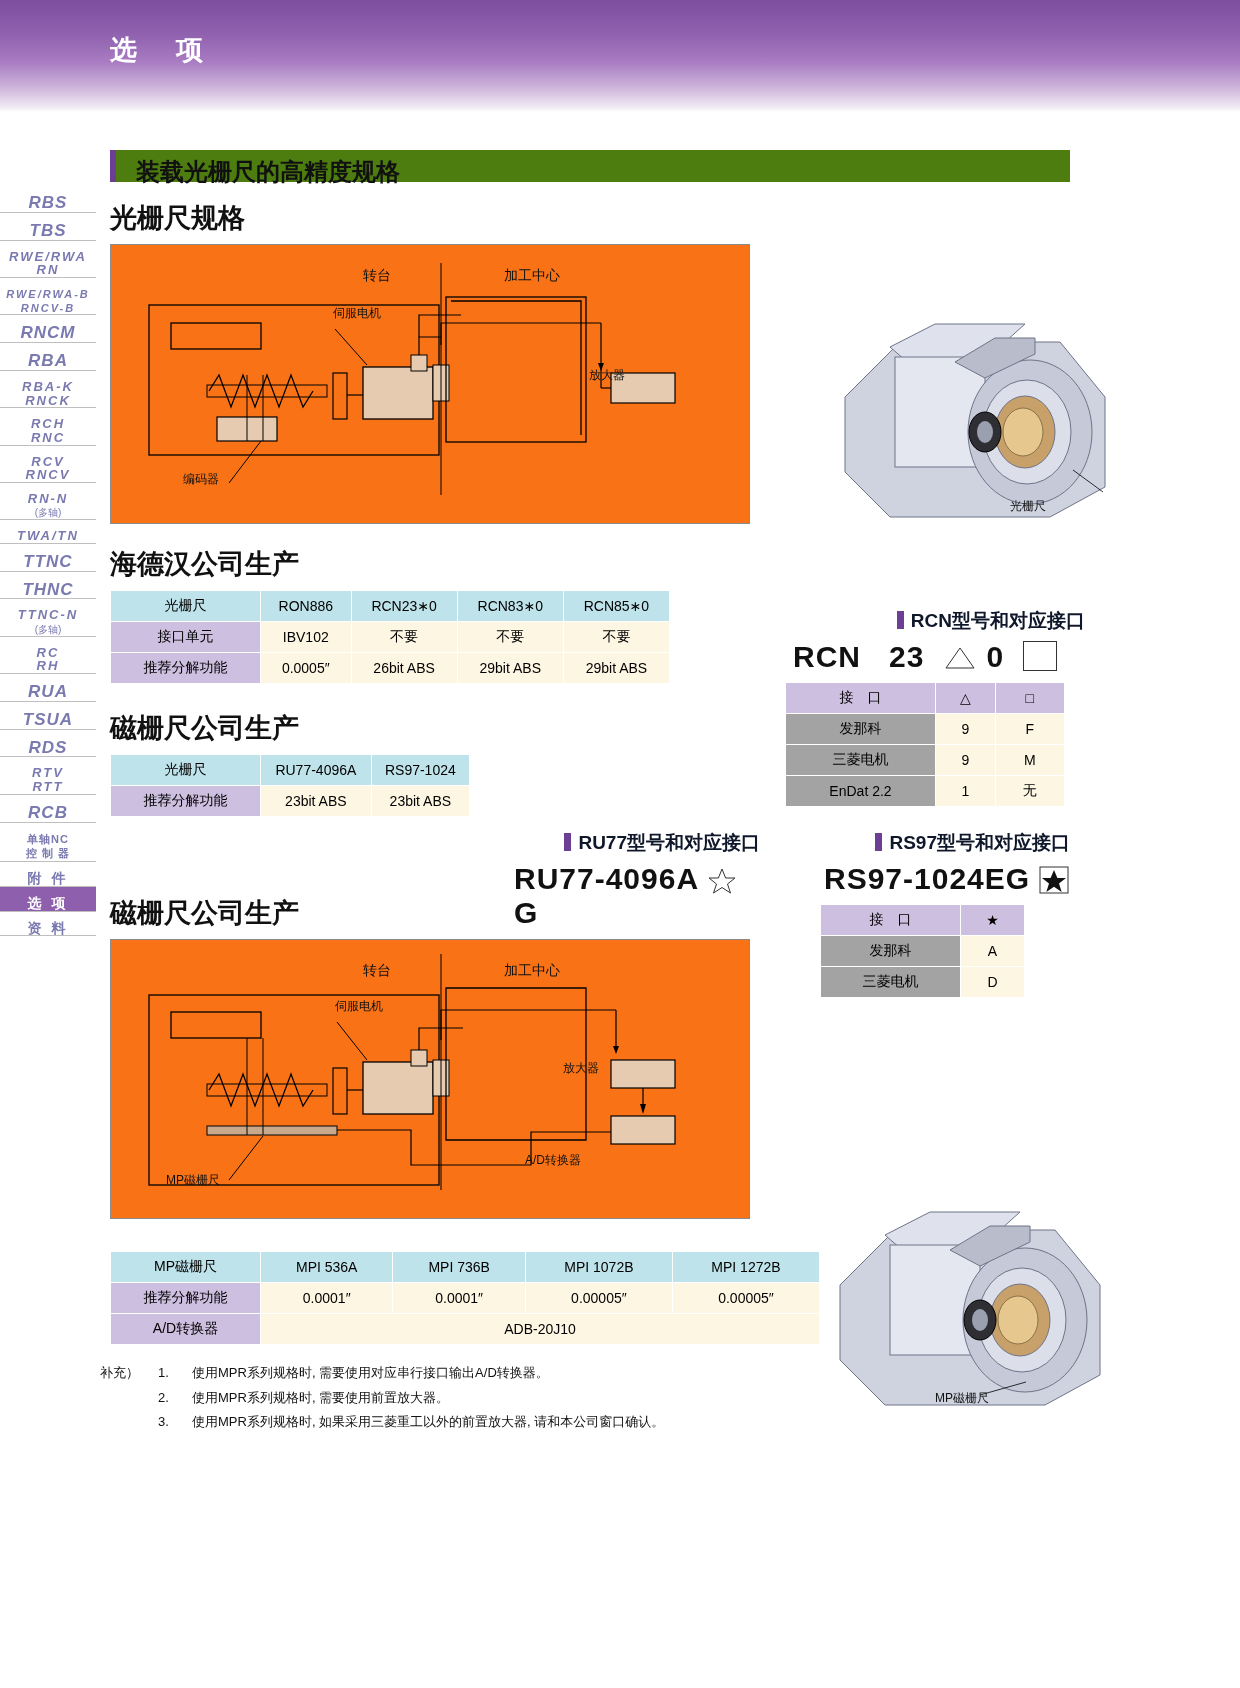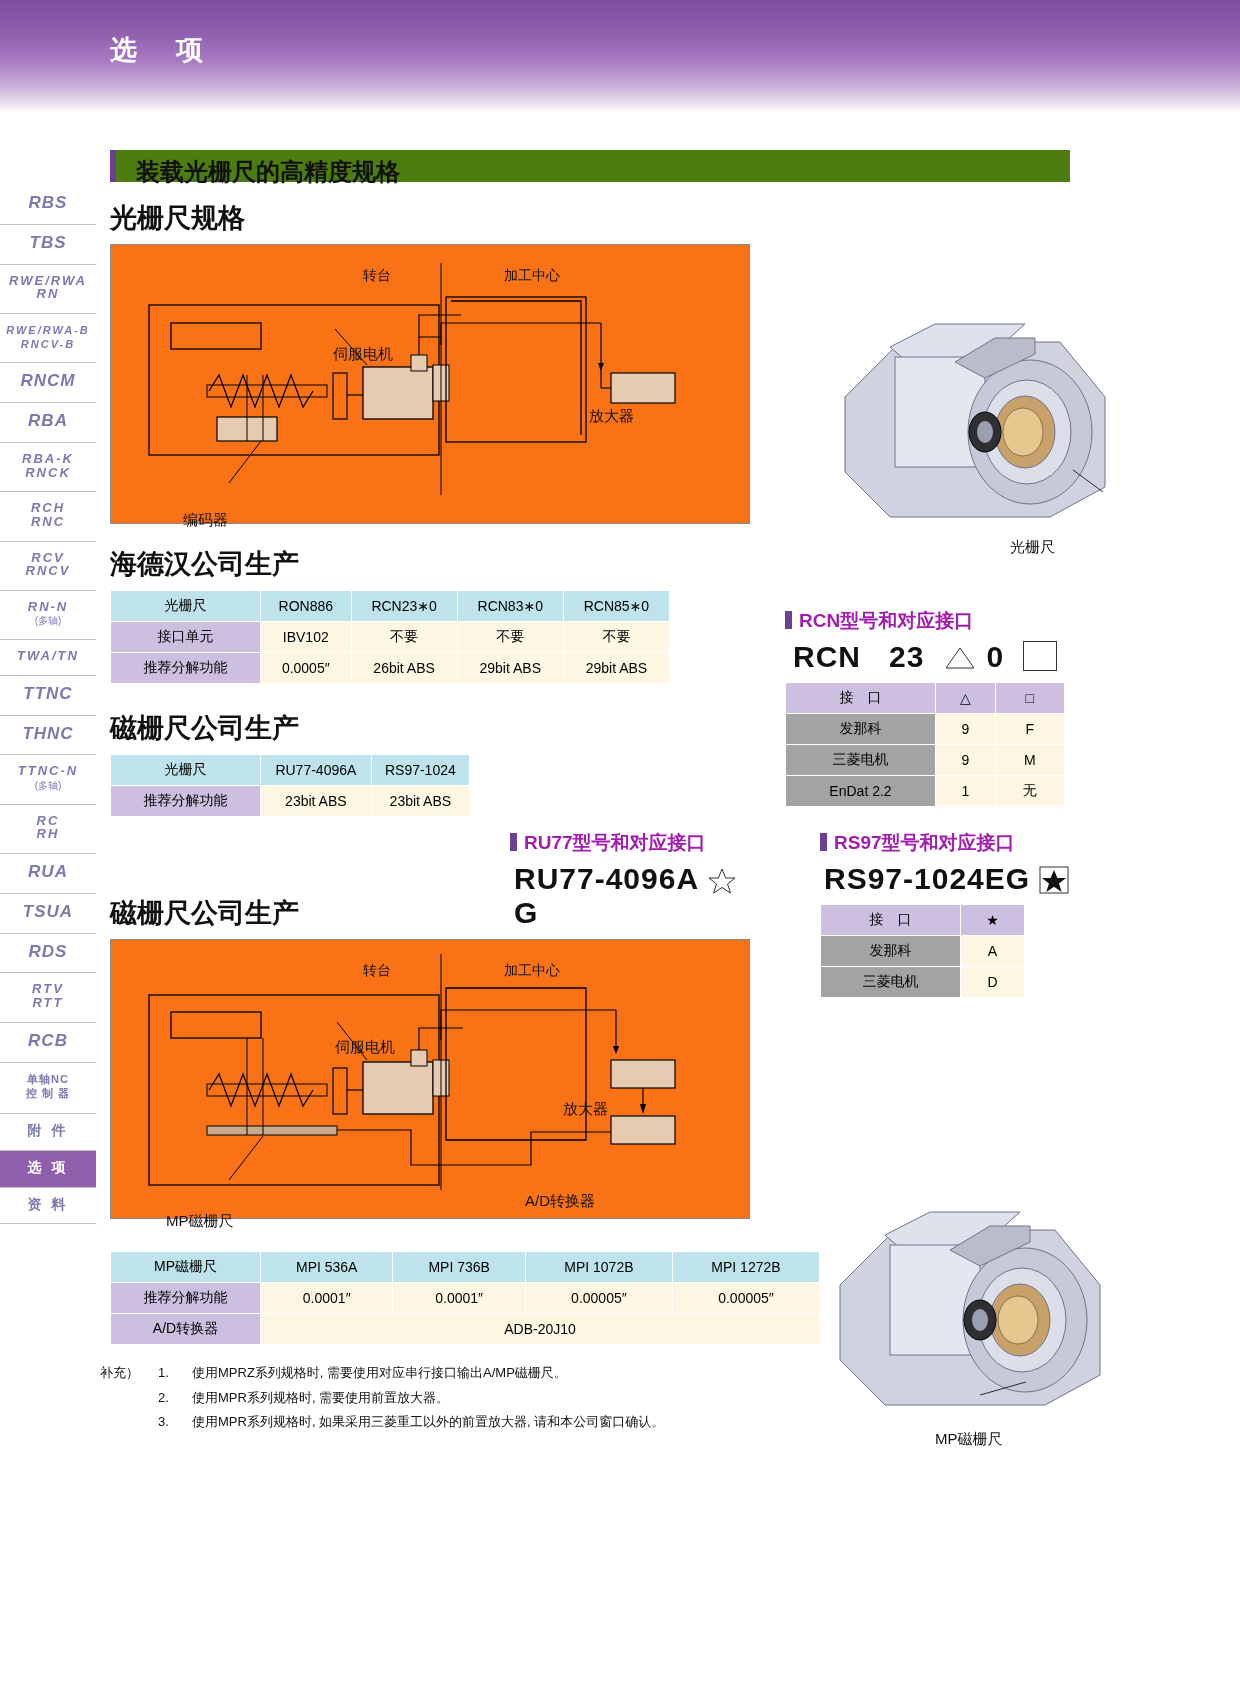--- a/index.html
+++ b/index.html
@@ -18,21 +18,21 @@
   }
   .header-title {
     position:absolute; left:110px; top:32px;
     font-size:27px; color:#ffffff; letter-spacing:6px; font-weight:bold;
   }
   
   .sidebar { position:absolute; left:0; top:185px; width:96px; }
   .side-item {
     position:relative; width:96px; border-bottom:1px solid #bfbfbf;
     text-align:center; color:#7a7ab0; font-style:italic; font-weight:bold;
-    font-size:17px; padding:9px 0 12px 0; line-height:1.05; letter-spacing:1px;
+    font-size:17px; padding:9px 0 0 0; line-height:1.05; letter-spacing:1px;
   }
   .side-item .sub { font-size:10px; font-style:normal; font-weight:normal; letter-spacing:0; }
   .side-item.small { font-size:13px; letter-spacing:2px; }
   .side-item.cn { font-size:14px; font-style:normal; letter-spacing:3px; color:#7a7ab0; }
   .side-item.tiny { font-size:11px; font-style:normal; letter-spacing:1px; line-height:1.35; }
   .side-item.active { background:#8d5fad; color:#ffffff; }
   .side-item.active::before{ content:""; }
   
   .main { position:absolute; left:110px; top:150px; width:1060px; }
   .section-bar {
@@ -40,31 +40,31 @@
     font-size:24px; font-weight:bold; color:#111; padding-left:20px;
     border-left:6px solid #6d3f94; width:960px;
   }
   .sub-title { font-size:27px; font-weight:bold; color:#111; margin:18px 0 8px 0; }
   
   .schem {
     position:relative; width:640px; height:280px; border:1px solid #8b8b8b; background:#f97316;
   }
   .schem svg { position:absolute; left:0; top:0; }
   .lbl { position:absolute; font-size:14px; color:#111; }
-  .lbl.sm { font-size:15px;margin-top:40px; }
+  .lbl.sm { font-size:12px; }
   
   .photo { position:absolute; }
   
   table { border-collapse:collapse; }
   td, th { border:1px solid #ffffff; font-size:14px; text-align:center; padding:6px 4px; font-weight:normal;}
   .th-cy { background:#bfe3ea; }
   .th-pu { background:#cdbfe0; }
   .cell-lt { background:#fdf6e3; }
   .cell-w  { background:#a3a3a3; }
-  .legend-title { font-size:19px; font-weight:bold; color:#a21caf; margin-bottom:6px;}
+  .legend-title { font-size:19px; font-weight:bold; color:#0f172a; margin-bottom:6px;text-align:right;}
   .legend-title .bar { display:inline-block; width:7px; height:18px; background:#6d3f94; margin-right:7px; vertical-align:-2px;}
   .code { font-size:30px; font-weight:bold; letter-spacing:1px; color:#111; }
   .ph-box { display:inline-block; width:34px; height:30px; border:1px solid #333; background:#fff; vertical-align:-4px;}
   .notes { font-size:13px; color:#111; line-height:1.9; }
 </style>
 </head>
 <body>
 
 <div class="header">
   <div class="header-title">选　项</div>
@@ -419,21 +419,21 @@
     </tr>
   </tbody>
     </table>
 
   <div class="notes" style="margin-top:16px; position:relative; left:-10px;">
     <div style="display:flex;">
       <div style="width:58px;">补充）</div>
       <div>
         <div style="display:flex;">
             <span style="width:34px;">1.</span>
-            <span>使用MPRZ系列规格时, 需要使用对应串行接口输出A/MP磁栅尺。</span>
+            <span>使用MPR系列规格时, 需要使用对应串行接口输出A/D转换器。</span>
           </div>
         <div style="display:flex;">
             <span style="width:34px;">2.</span>
             <span>使用MPR系列规格时, 需要使用前置放大器。</span>
           </div>
         <div style="display:flex;">
             <span style="width:34px;">3.</span>
             <span>使用MPR系列规格时, 如果采用三菱重工以外的前置放大器, 请和本公司窗口确认。</span>
           </div>
       </div>

